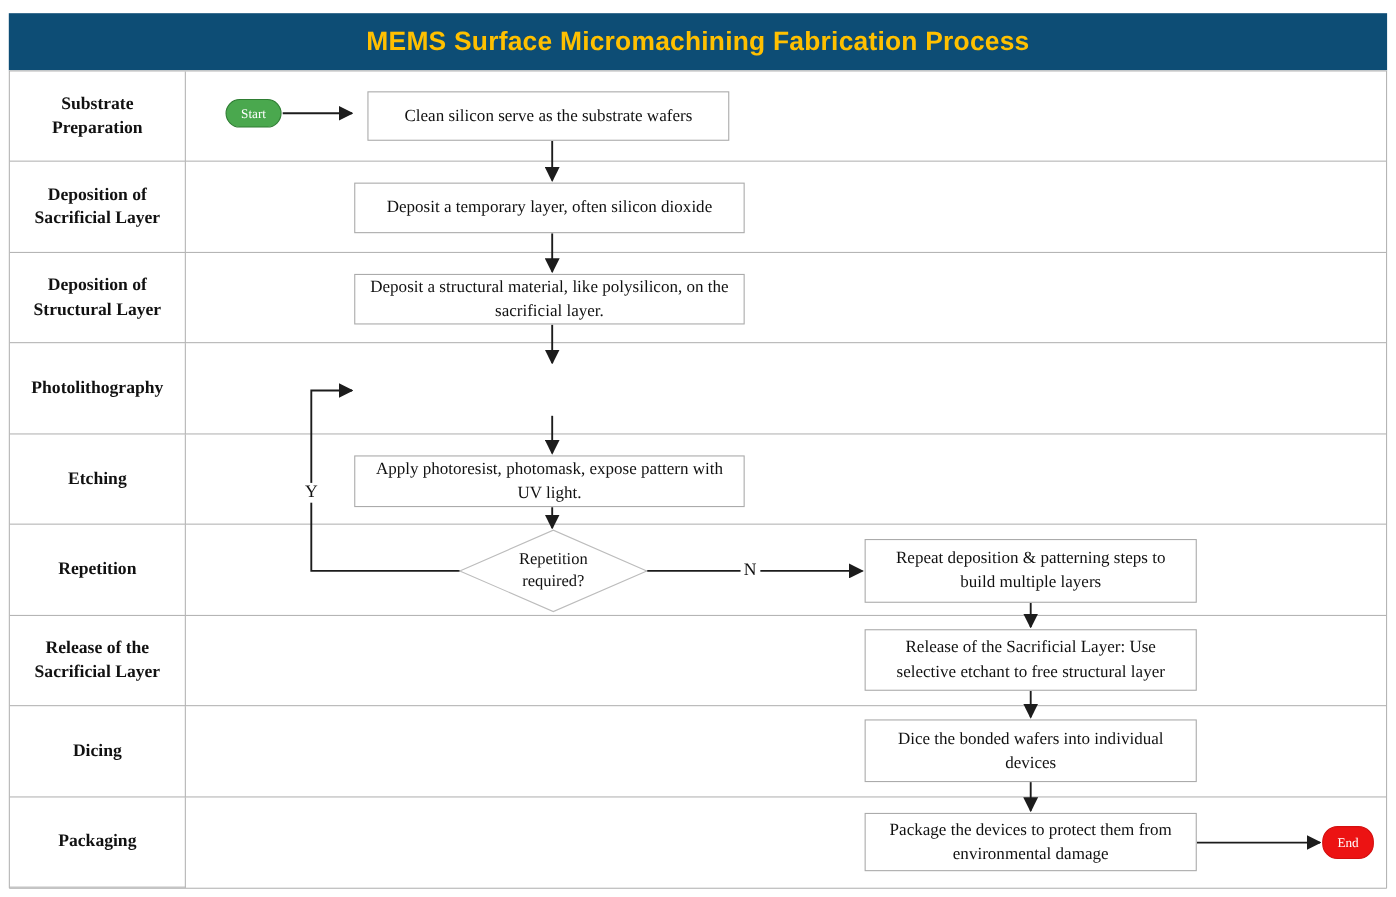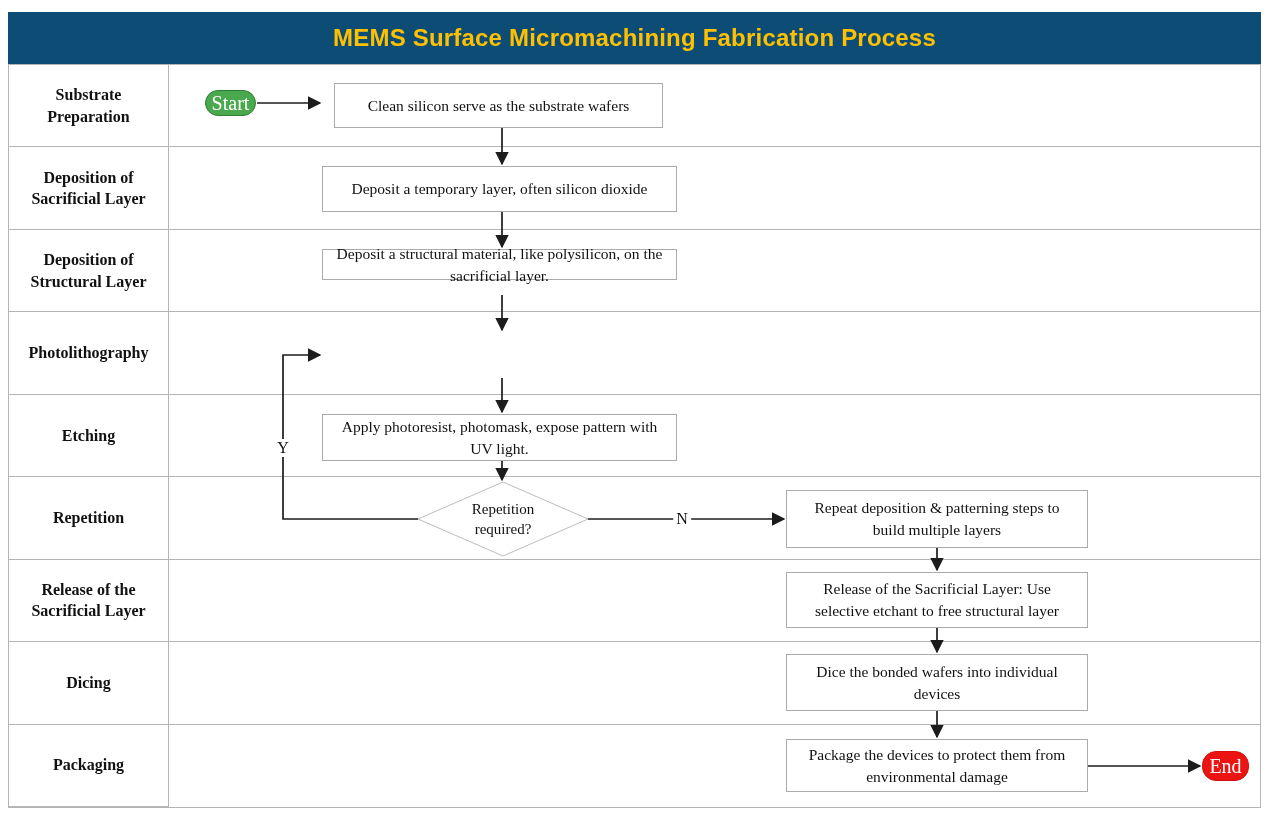--- a/index.html
+++ b/index.html
@@ -38,28 +38,28 @@
   svg.connectors path.arrow{fill:none;stroke:var(--connector,#1c1c1c);stroke-width:1.7px;}
   svg.connectors polygon.diamond{fill:#ffffff;stroke:var(--diamond_border,#bcbcbc);stroke-width:1px;}
 
   
   .node{position:absolute;box-sizing:border-box;display:flex;align-items:center;justify-content:center;text-align:center;}
   .pbox{
     background:#fff;border:1px solid var(--box_border,#ababab);
     font-size:15.5px;line-height:1.4;padding:2px 10px;
   }
   .terminator{
-    color:#fff;font-size:20px;border-radius:14px;
+    color:#fff;font-size:12px;border-radius:14px;
   }
   .start{left:205px;top:90px;width:51px;height:26px;background:var(--start_fill,#4aa84e);border:1.5px solid var(--start_border,#2f7d33);}
   .end{left:1202px;top:751px;width:47px;height:30px;background:var(--end_fill,#ec1313);border:1px solid var(--end_border,#d40f0f);}
 
   .b1{left:334px;top:83px;width:329px;height:45px;}
   .b2{left:322px;top:166px;width:355px;height:46px;}
-  .b3{left:322px;top:249px;width:355px;height:31px;}
+  .b3{left:322px;top:249px;width:355px;height:46px;}
   .b4{left:322px;top:332px;width:355px;height:46px;}
   .b5{left:322px;top:414px;width:355px;height:47px;}
   .b6{left:786px;top:490px;width:302px;height:58px;}
   .b7{left:786px;top:572px;width:302px;height:56px;}
   .b8{left:786px;top:654px;width:302px;height:57px;}
   .b9{left:786px;top:739px;width:302px;height:53px;}
 
   .diamond-text{
     left:443px;top:488px;width:120px;height:62px;
     font-size:15px;line-height:1.35;background:transparent;

